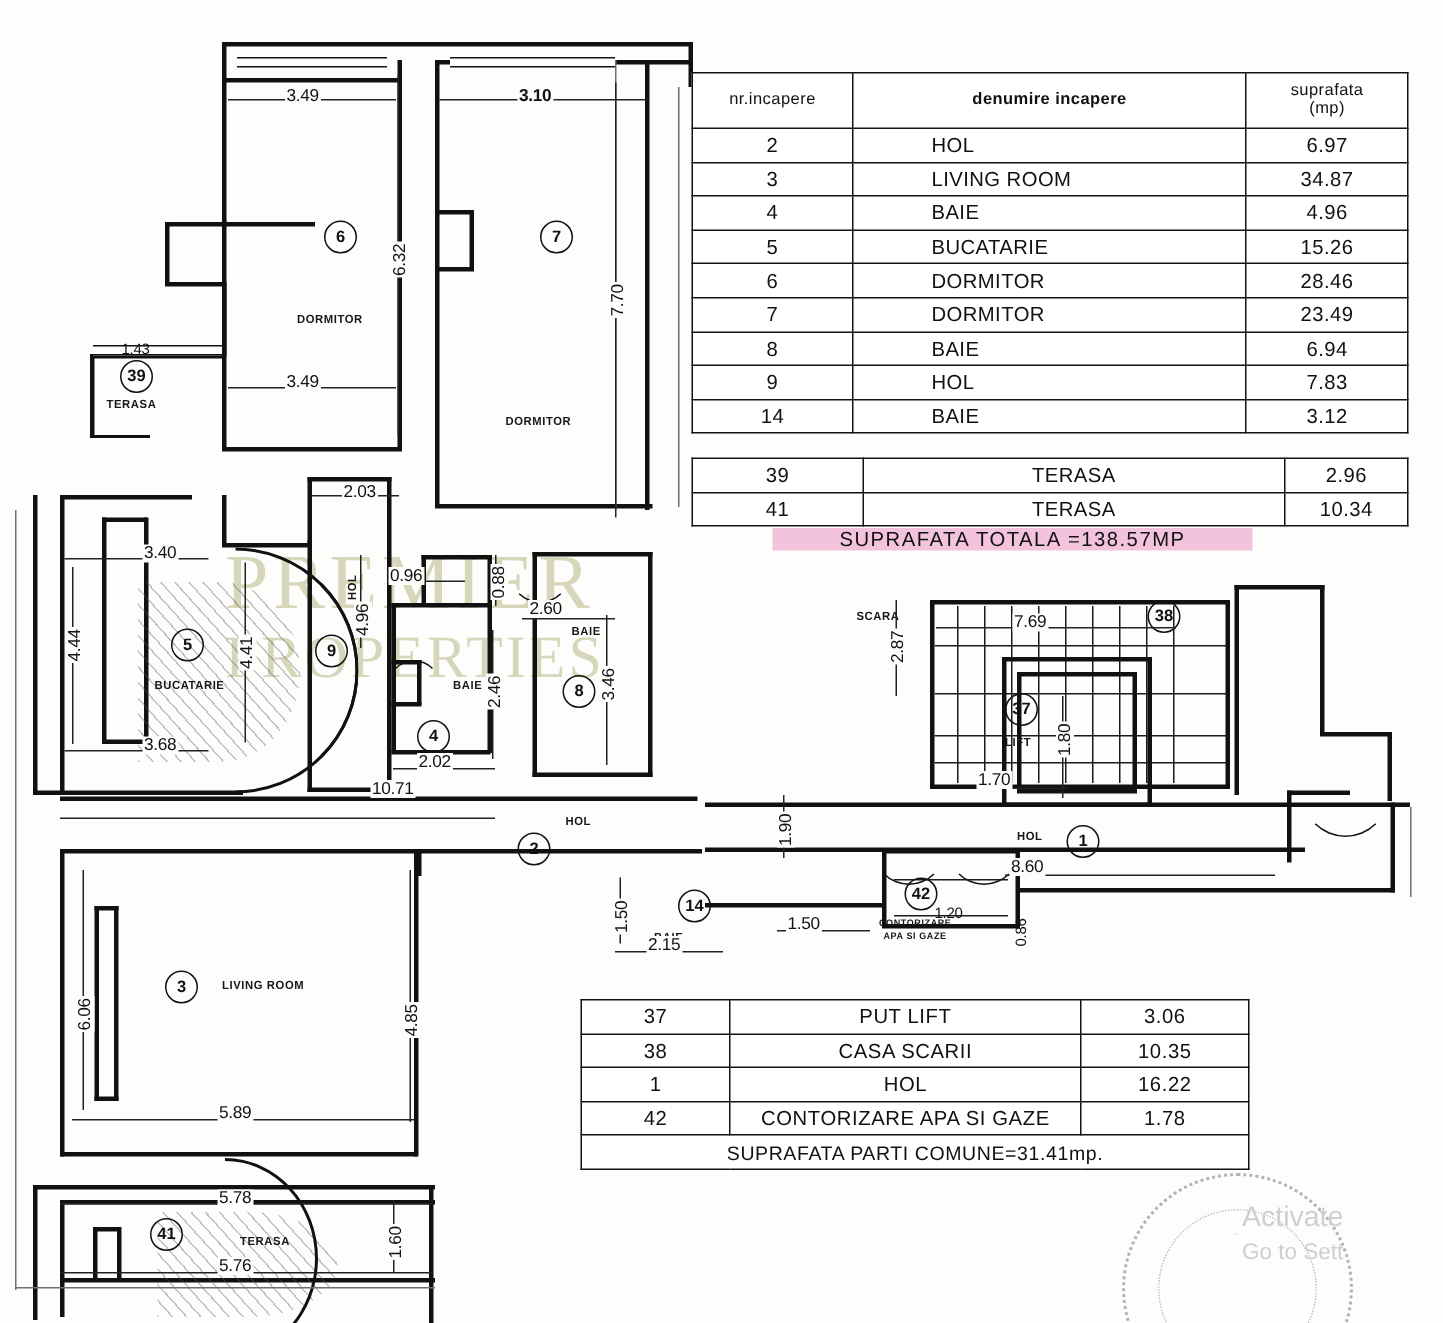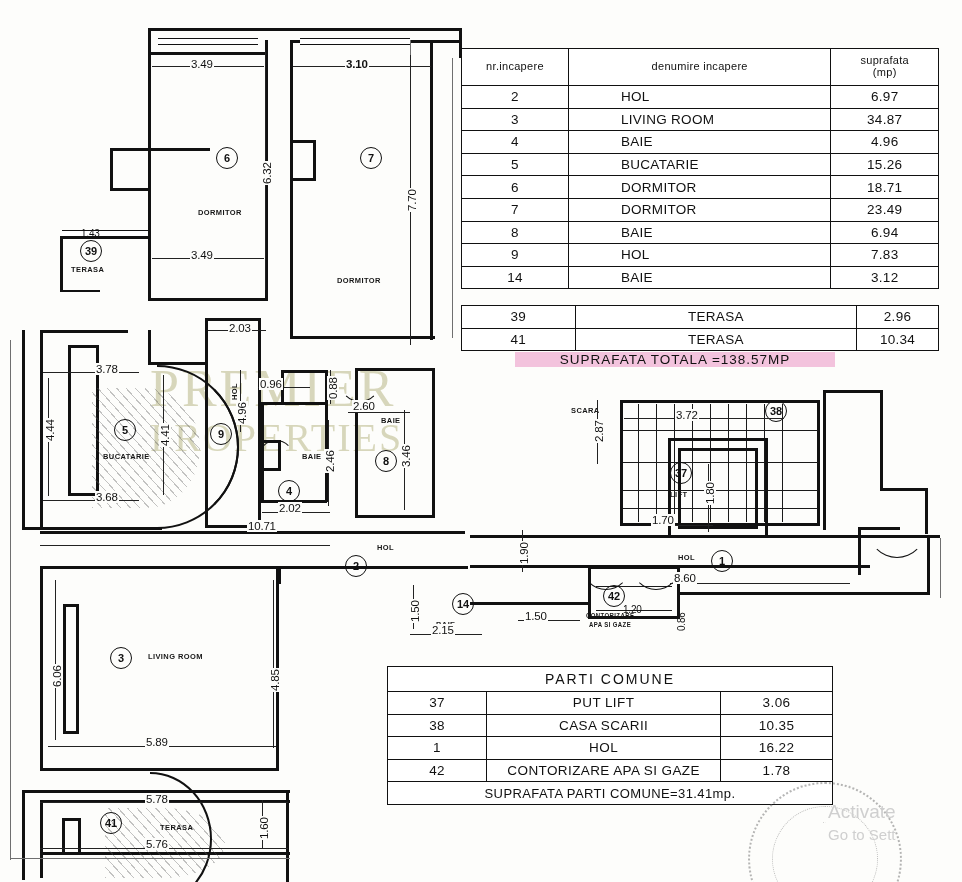--- a/index.html
+++ b/index.html
@@ -60,21 +60,21 @@
     padding:1px 4px;
     font-weight:400;
   }
   #tbl-main{left:461px;top:48px;width:478px;}
   #tbl-main th{font-size:11px;letter-spacing:.3px;height:34px;line-height:1.05;}
   #tbl-main td{font-size:13.5px;height:19.6px;letter-spacing:.3px;}
   #tbl-main .c-nr{width:112px;}
   #tbl-main .c-nume{width:250px;text-align:center;}
   #tbl-main .c-supr{width:116px;}
   #tbl-main td.c-nume{text-align:left;padding-left:52px;}
-  #tbl-main th.c-nume{text-align:center;padding-left:4px;}
+  #tbl-main th.c-nume{text-align:center;padding-left:4px;font-weight:bold;}
 
   #tbl-terase{left:461px;top:305px;width:478px;}
   #tbl-terase td{font-size:13.5px;height:19.6px;letter-spacing:.3px;}
   #tbl-terase .c-nr{width:112px;}
   #tbl-terase .c-nume{width:290px;}
   #tbl-terase .c-supr{width:76px;text-align:center;}
 
   .banner{
     position:absolute;text-align:center;font-size:13.5px;letter-spacing:1px;
     color:#111;font-family:"Liberation Sans",sans-serif;white-space:nowrap;
@@ -406,21 +406,21 @@
 
   <div class="dimline" style="left:152px;top:258px;width:112px;"></div>
   <div class="dim" style="left:190px;top:249px;">3.49</div>
 
   <div class="dim small" style="left:80px;top:228px;background:transparent;">1.43</div>
 
   <div class="dimline" style="left:208px;top:330px;width:58px;"></div>
   <div class="dim" style="left:228px;top:322px;">2.03</div>
 
   <div class="dimline" style="left:43px;top:372px;width:96px;"></div>
-  <div class="dim" style="left:95px;top:363px;">3.78</div>
+  <div class="dim" style="left:95px;top:363px;">3.40</div>
   <div class="dimline v" style="left:163px;top:375px;width:1px;height:120px;"></div>
   <div class="dim v" style="left:159px;top:447px;">4.41</div>
   <div class="dimline v" style="left:48px;top:378px;width:1px;height:118px;"></div>
   <div class="dim v" style="left:44px;top:442px;">4.44</div>
   <div class="dimline" style="left:43px;top:500px;width:96px;"></div>
   <div class="dim" style="left:95px;top:491px;">3.68</div>
 
   <div class="dimline" style="left:258px;top:387px;width:52px;"></div>
   <div class="dim" style="left:259px;top:378px;">0.96</div>
   <div class="dimline v" style="left:240px;top:370px;width:1px;height:62px;"></div>
@@ -436,21 +436,21 @@
 
   <div class="dimline v" style="left:328px;top:420px;width:1px;height:86px;"></div>
   <div class="dim v" style="left:324px;top:473px;">2.46</div>
   <div class="dimline" style="left:262px;top:512px;width:68px;"></div>
   <div class="dim" style="left:278px;top:502px;">2.02</div>
 
   <div class="dimline" style="left:40px;top:545px;width:290px;"></div>
   <div class="dim" style="left:247px;top:520px;">10.71</div>
 
   <div class="dimline" style="left:624px;top:418px;width:160px;"></div>
-  <div class="dim" style="left:675px;top:409px;">3.72</div>
+  <div class="dim" style="left:675px;top:409px;">7.69</div>
   <div class="dimline v" style="left:597px;top:400px;width:1px;height:64px;"></div>
   <div class="dim v" style="left:593px;top:443px;">2.87</div>
   <div class="dimline v" style="left:708px;top:464px;width:1px;height:68px;"></div>
   <div class="dim v" style="left:704px;top:505px;">1.80</div>
   <div class="dimline" style="left:655px;top:525px;width:58px;"></div>
   <div class="dim" style="left:651px;top:514px;">1.70</div>
 
   <div class="dimline v" style="left:522px;top:530px;width:1px;height:42px;"></div>
   <div class="dim v" style="left:518px;top:565px;">1.90</div>
 
@@ -510,21 +510,21 @@
           <td class="c-supr">4.96</td>
         </tr>
         <tr>
           <td class="c-nr">5</td>
           <td class="c-nume">BUCATARIE</td>
           <td class="c-supr">15.26</td>
         </tr>
         <tr>
           <td class="c-nr">6</td>
           <td class="c-nume">DORMITOR</td>
-          <td class="c-supr">18.71</td>
+          <td class="c-supr">28.46</td>
         </tr>
         <tr>
           <td class="c-nr">7</td>
           <td class="c-nume">DORMITOR</td>
           <td class="c-supr">23.49</td>
         </tr>
         <tr>
           <td class="c-nr">8</td>
           <td class="c-nume">BAIE</td>
           <td class="c-supr">6.94</td>
@@ -555,23 +555,20 @@
           <td class="c-nume">TERASA</td>
           <td class="c-supr">10.34</td>
         </tr>
       </tbody>
   </table>
 
   <div class="banner" id="banner-totala">SUPRAFATA TOTALA  =138.57MP</div>
 
   <table class="ft" id="tbl-comune">
     <tbody id="comune-body">
-      <tr>
-        <td class="hdr" colspan="3">PARTI COMUNE</td>
-      </tr>
     <tr>
           <td class="c-nr">37</td>
           <td class="c-nume">PUT LIFT</td>
           <td class="c-supr">3.06</td>
         </tr>
         <tr>
           <td class="c-nr">38</td>
           <td class="c-nume">CASA SCARII</td>
           <td class="c-supr">10.35</td>
         </tr>

